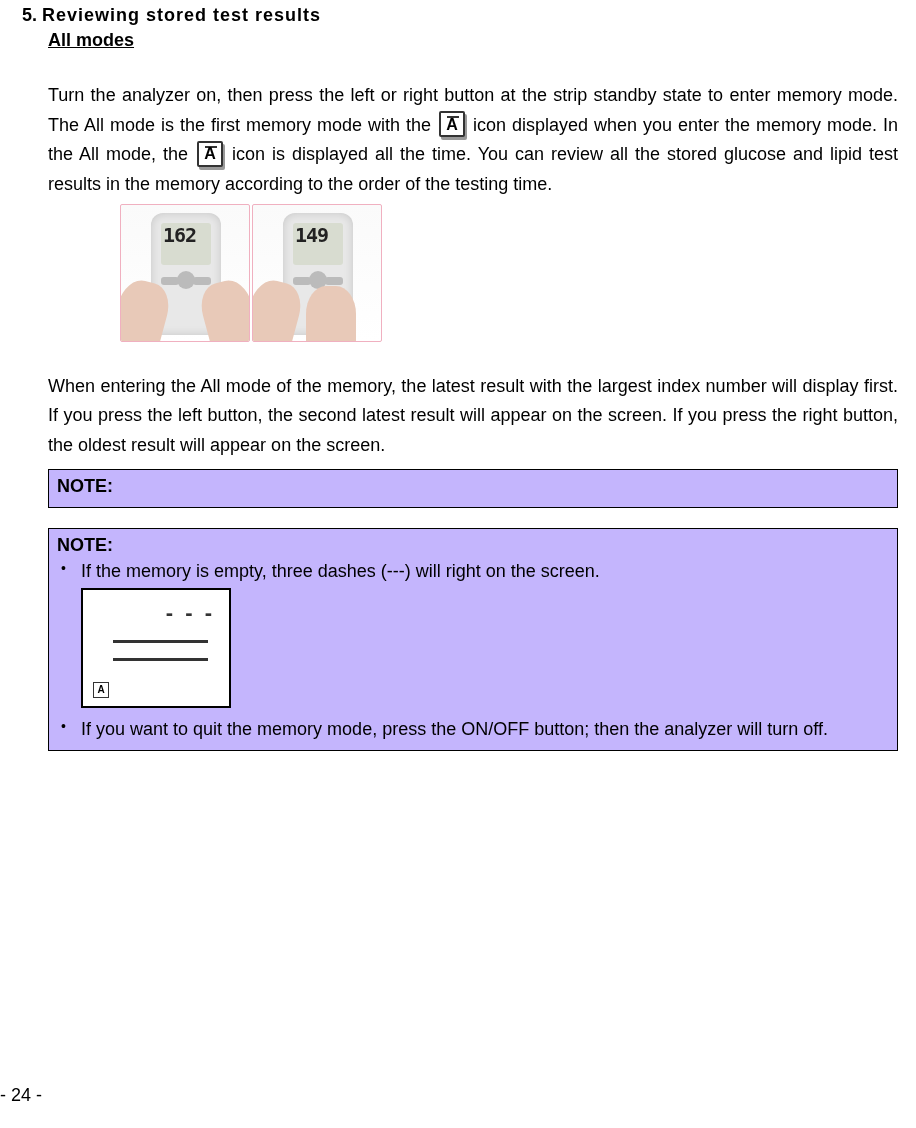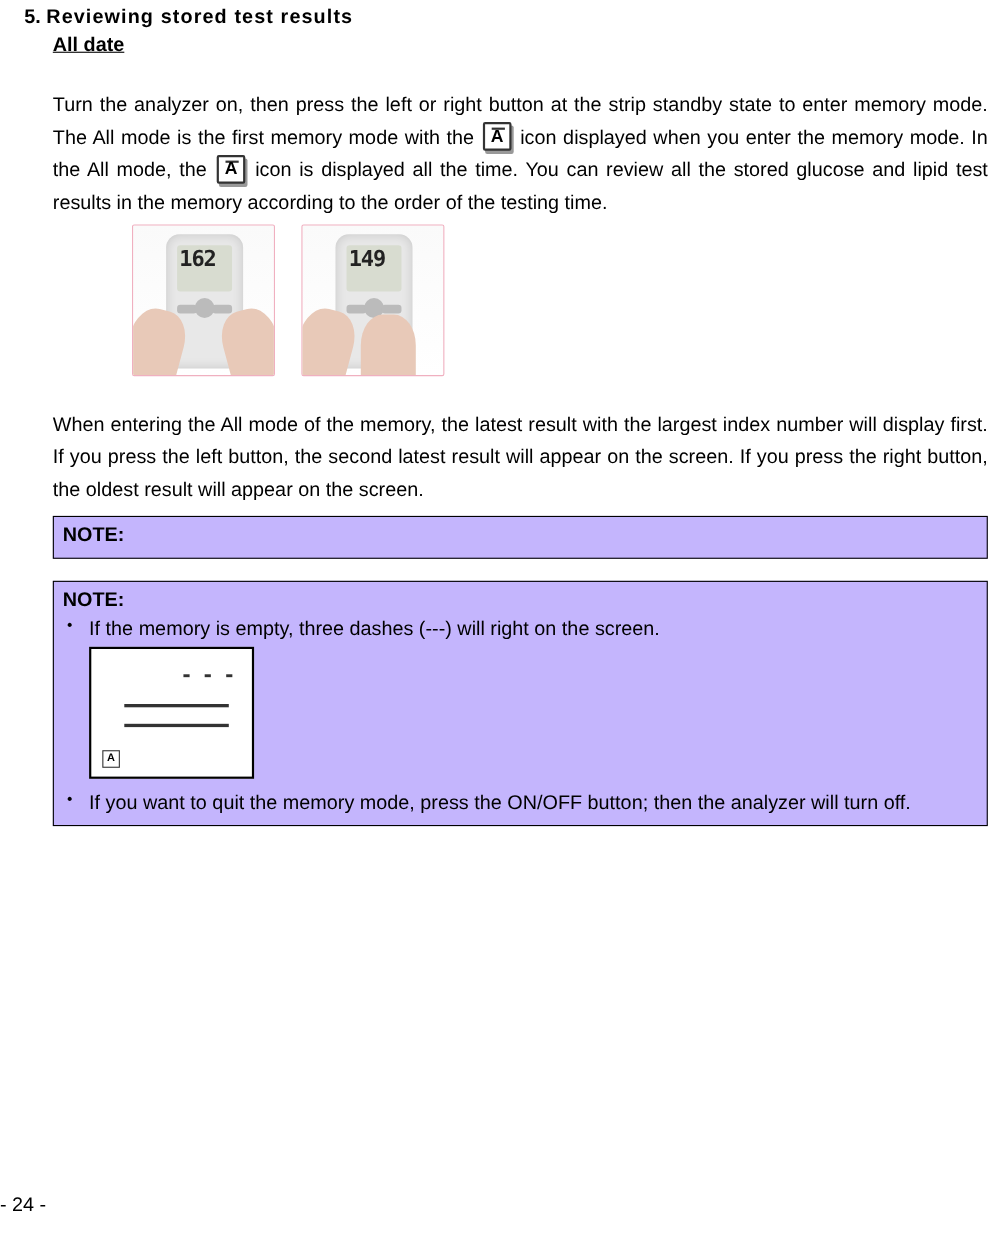--- a/index.html
+++ b/index.html
@@ -68,21 +68,21 @@
       width: 12px;
       height: 2px;
       background: #333;
     }
     .inline-icon .letter {
       position: relative;
       top: 1px;
     }
     .images-row {
       display: flex;
-      gap: 24px;
+      gap: 2px;
       margin: 4px 0 8px 72px;
     }
     .device-img {
       width: 130px;
       height: 138px;
       border: 1.5px solid #f0b0c0;
       border-radius: 2px;
       background: linear-gradient(#fafafa, #fff);
       position: relative;
       overflow: hidden;
@@ -234,21 +234,21 @@
 </head>
 <body>
 
 <div class="content">
   <div class="heading-row">
     <span class="section-num">5.</span>
     <span class="section-title">Reviewing stored test results</span>
   </div>
 
   <div class="sub-block">
-    <div class="subheading">All date</div>
+    <div class="subheading">All modes</div>
 
     <p class="para">
       <span>Turn the analyzer on, then press the left or right button at the strip standby state to enter memory mode. The All mode is the first memory mode with the </span>
       <span class="inline-icon">
         <span class="bar"></span>
         <span class="letter">A</span>
       </span>
       <span> icon displayed when you enter the memory mode. In the All mode, the </span>
       <span class="inline-icon">
         <span class="bar"></span>

